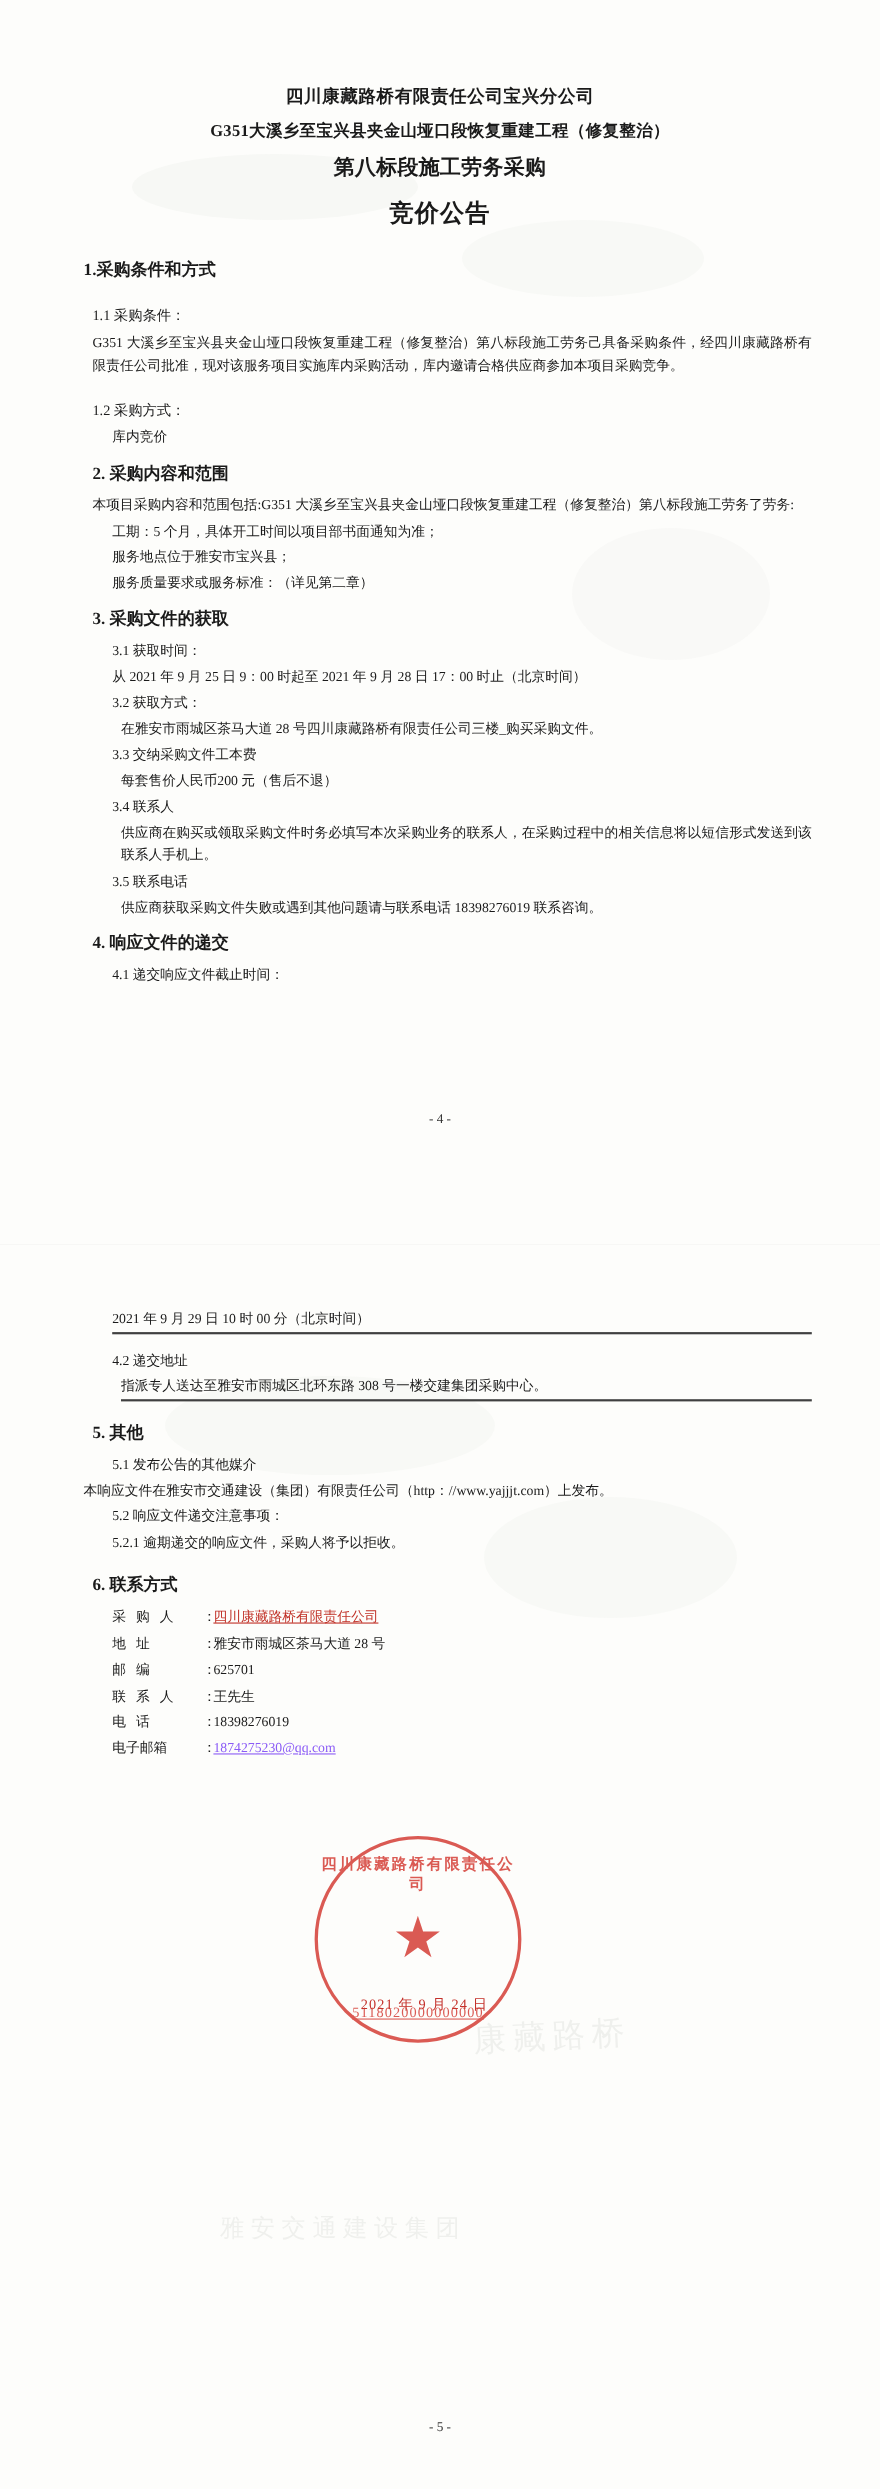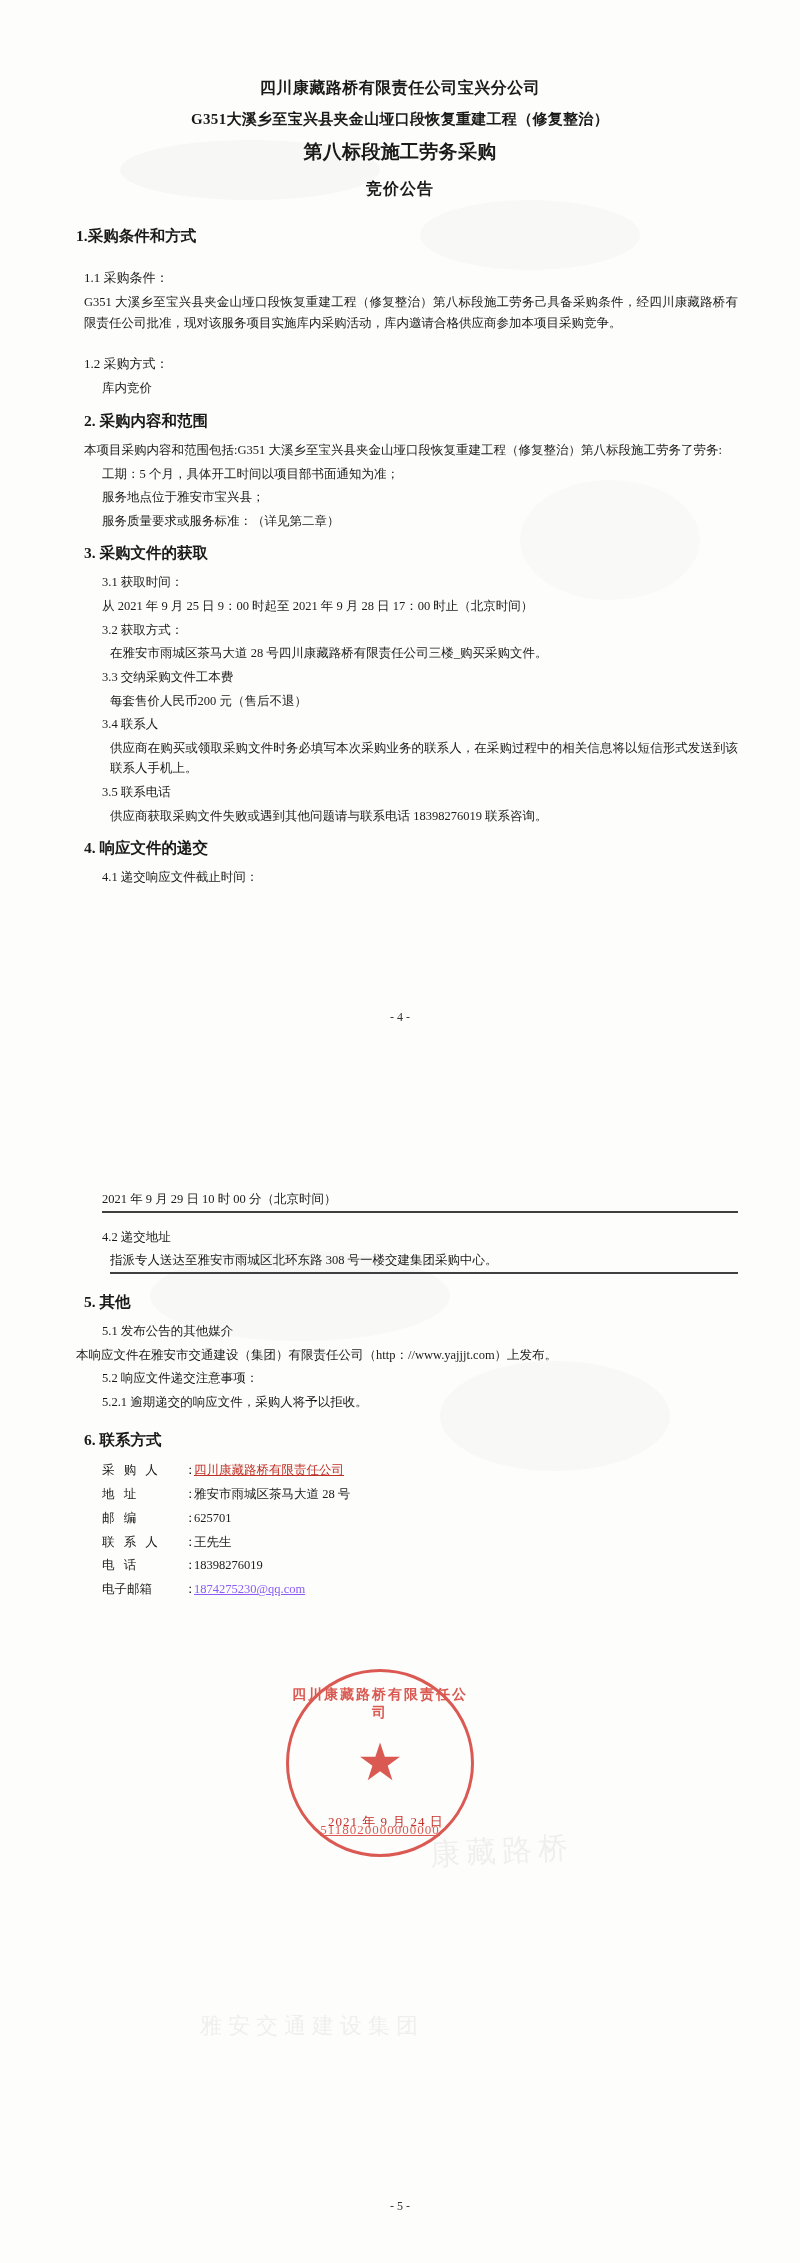--- a/index.html
+++ b/index.html
@@ -64,21 +64,21 @@
     letter-spacing: 0.3px;
     margin-bottom: 10px;
   }
   .doc-title-3 {
     font-size: 19px;
     font-weight: bold;
     letter-spacing: 0.3px;
     margin-bottom: 14px;
   }
   .doc-title-4 {
-    font-size: 16px;
+    font-size: 22px;
     font-weight: bold;
     letter-spacing: 1px;
     margin-bottom: 26px;
   }
 
   .h1 {
     font-size: 15.5px;
     font-weight: bold;
     margin: 12px 0 8px 14px;
   }

